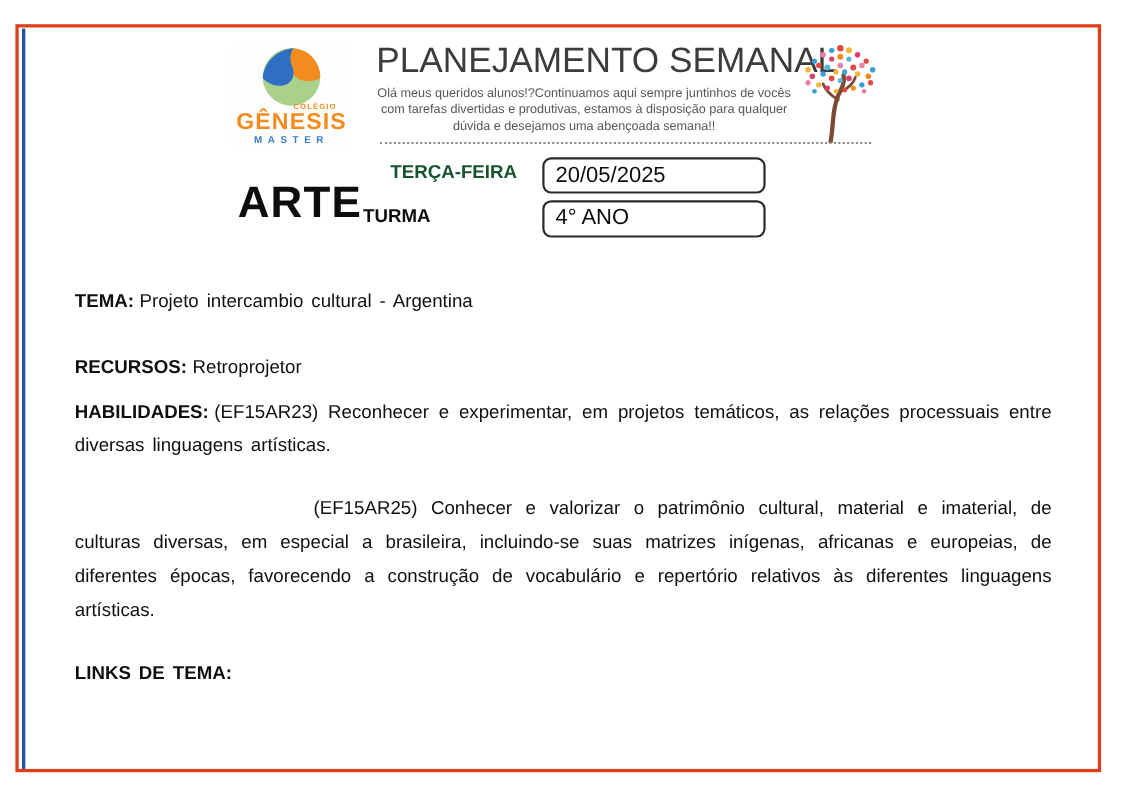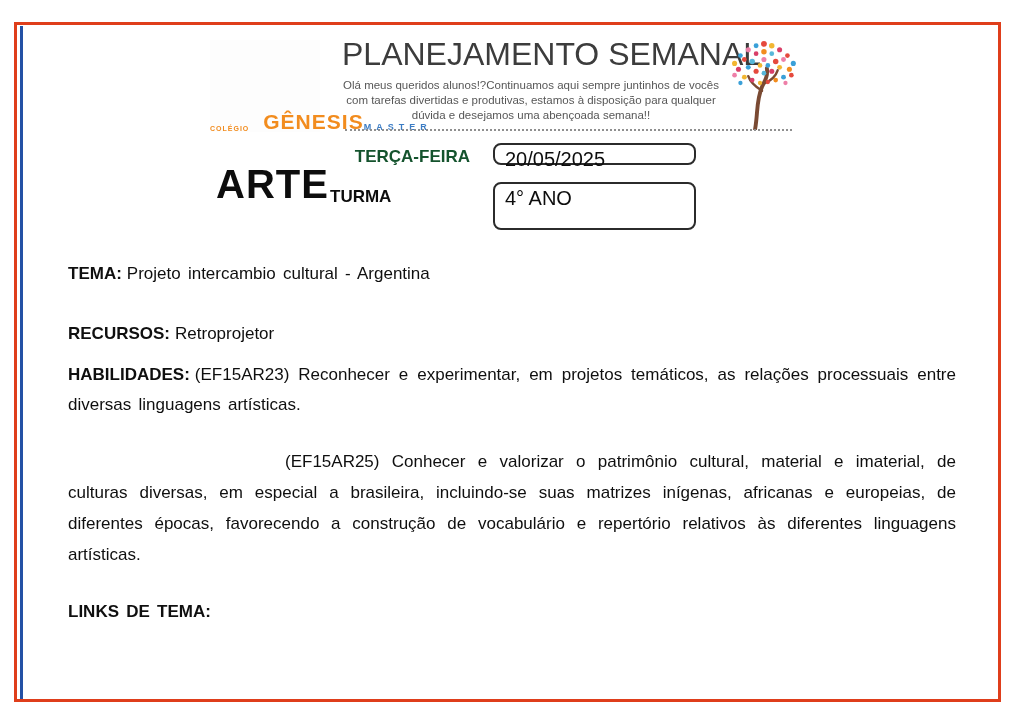--- a/index.html
+++ b/index.html
@@ -4,45 +4,45 @@
 <style>
   html,body{margin:0;padding:0;background:#fff;}
   .page{position:relative;width:1024px;height:723px;background:#ffffff;overflow:hidden;
         font-family:"Liberation Sans","DejaVu Sans",sans-serif;color:#111;}
   .red-frame{position:absolute;left:14px;top:22px;width:987px;height:680px;
              box-sizing:border-box;border:3px solid #df3e1b;}
   .blue-line{position:absolute;left:20px;top:26px;width:3px;height:673px;background:#2351a5;}
 
   
   .logo{position:absolute;left:210px;top:40px;width:110px;height:92px;background:#fdfdfd;
-        display:flex;flex-direction:row;align-items:flex-end;}
+        display:flex;flex-direction:column;align-items:center;}
   .logo-circle{width:58px;height:58px;margin-top:2px;}
   .logo-colegio{font-size:7px;font-weight:bold;color:#f28c1e;letter-spacing:1px;
                 align-self:flex-end;margin-right:14px;margin-top:-4px;}
   .logo-genesis{font-size:21px;font-weight:bold;color:#f28c1e;letter-spacing:1px;line-height:20px;}
   .logo-master{font-size:9px;font-weight:bold;color:#3b7cc4;letter-spacing:5px;margin-top:1px;}
 
   .title-block{position:absolute;left:342px;top:36px;width:378px;text-align:center;}
   .main-title{font-size:32px;font-weight:300;color:#3c3c3c;letter-spacing:0px;white-space:nowrap;}
   .subtitle{margin-top:5px;font-size:11.5px;line-height:15px;color:#575757;}
   .tree{position:absolute;left:722px;top:36px;width:78px;height:94px;}
   .dotted-sep{position:absolute;left:345px;top:129px;width:447px;border-top:2px dotted #8f8f8f;}
 
   
   .subject{position:absolute;left:190px;top:162px;width:165px;text-align:center;
            font-size:40px;font-weight:800;letter-spacing:1px;color:#0d0d0d;}
   .day-label{position:absolute;left:330px;top:147px;width:140px;text-align:right;
              font-size:17px;font-weight:bold;color:#14532d;}
   .class-label{position:absolute;left:330px;top:187px;width:140px;
                font-size:17px;font-weight:bold;color:#0d0d0d;}
-  .field-box{position:absolute;left:493px;width:203px;height:22px;box-sizing:border-box;
+  .field-box{position:absolute;left:493px;width:203px;height:33px;box-sizing:border-box;
              border:2px solid #2b2b2b;border-radius:8px;background:#fff;
              font-size:20px;line-height:29px;padding-left:10px;color:#0d0d0d;}
   .date-box{top:143px;}
-  .class-box{top:182px;height:48px;}
+  .class-box{top:182px;height:34px;}
 
   
   .bodyline{position:absolute;left:68px;width:888px;font-size:17px;color:#0f0f0f;
             word-spacing:2.5px;}
   .lbl{font-weight:bold;}
   .tema{top:247px;}
   .recursos{top:307px;}
   .hab1{top:343px;line-height:30px;text-align:justify;}
   .hab2{top:429px;line-height:31px;text-align:justify;text-indent:217px;}
   .links{top:585px;}

